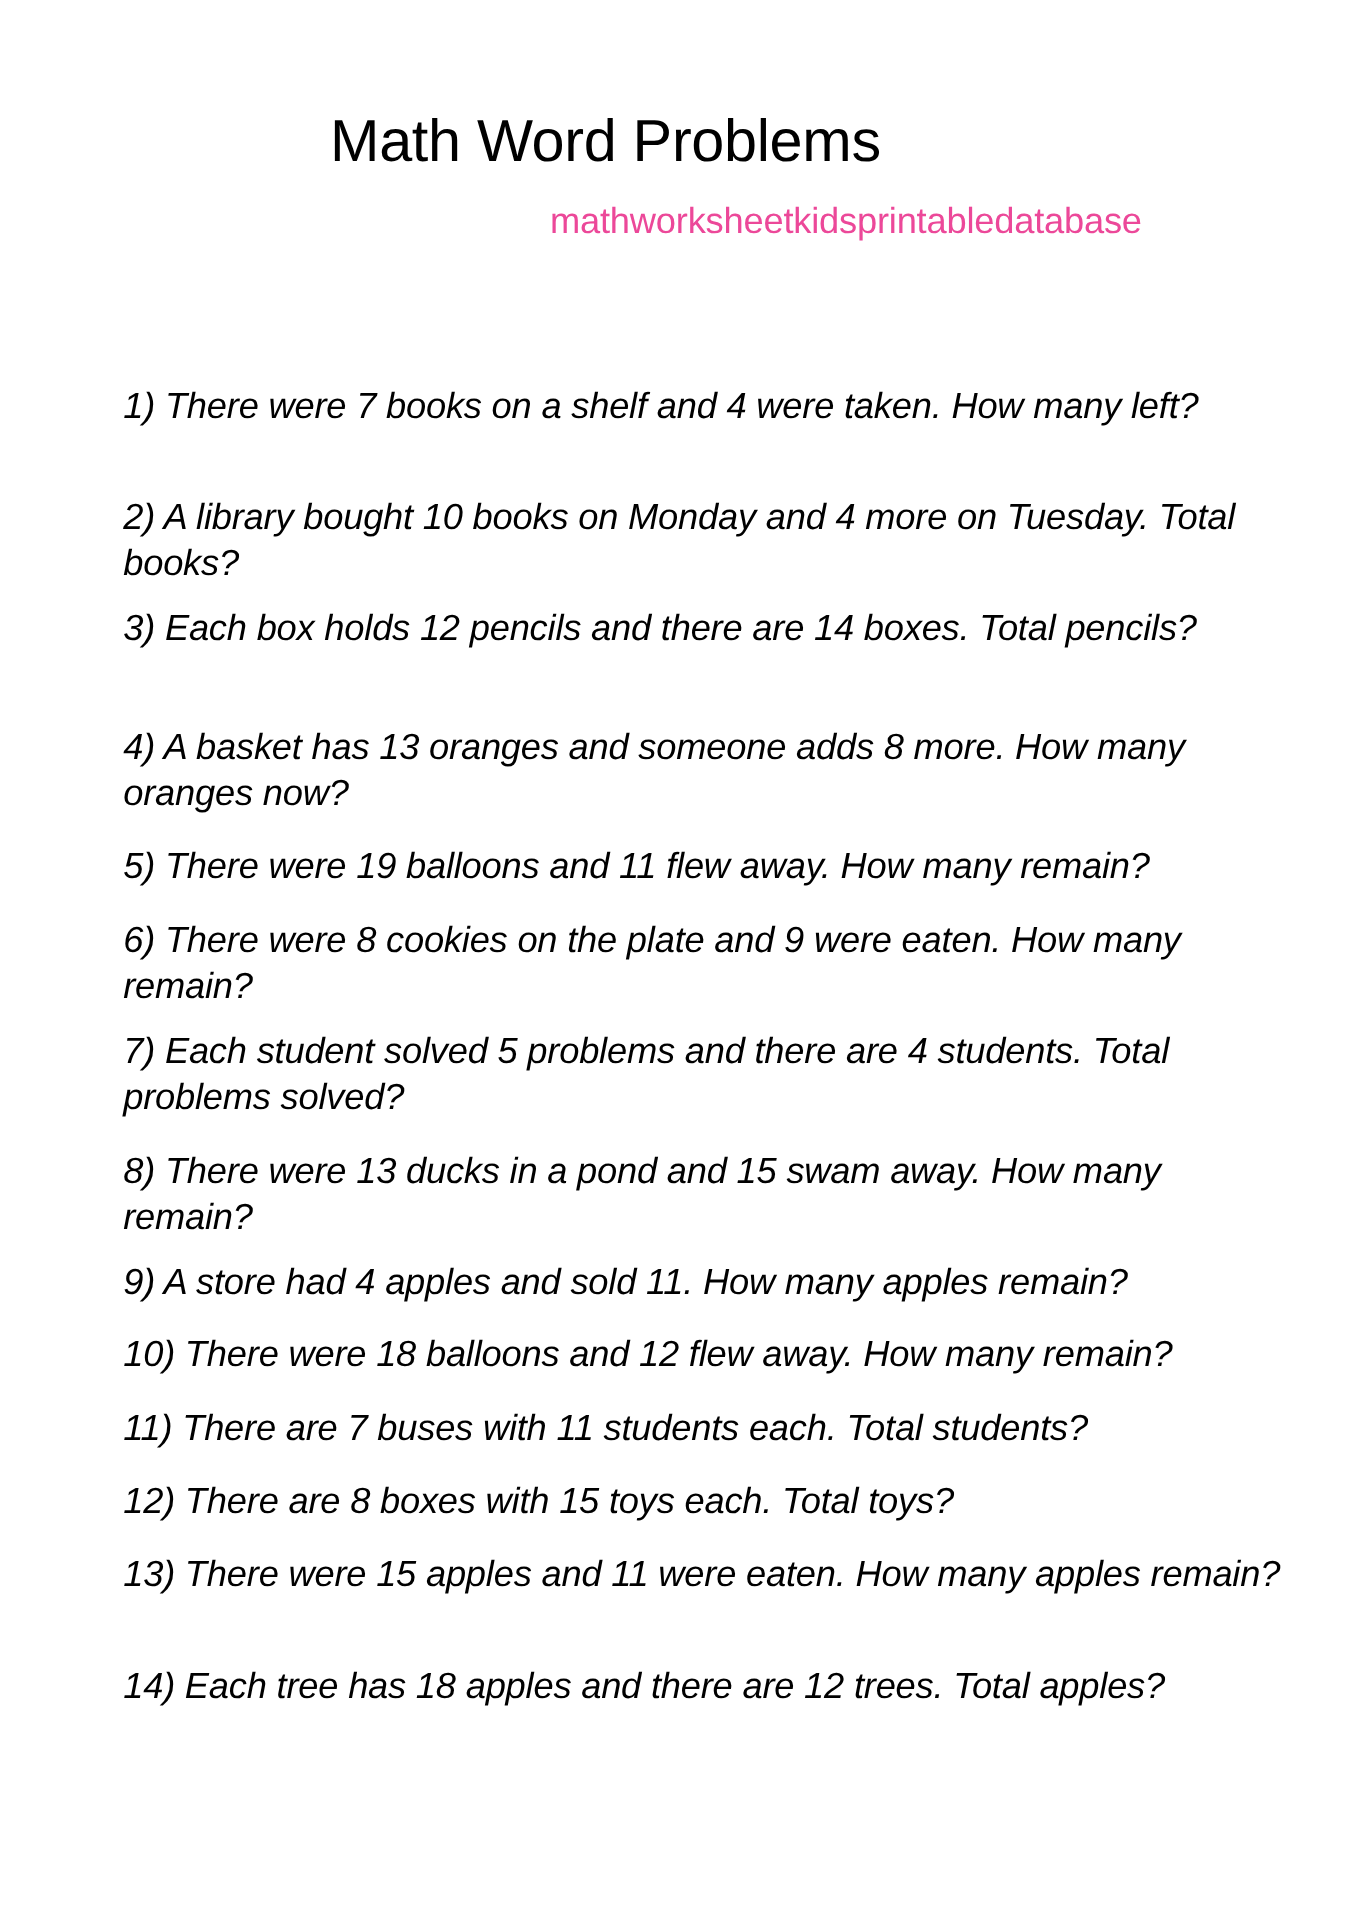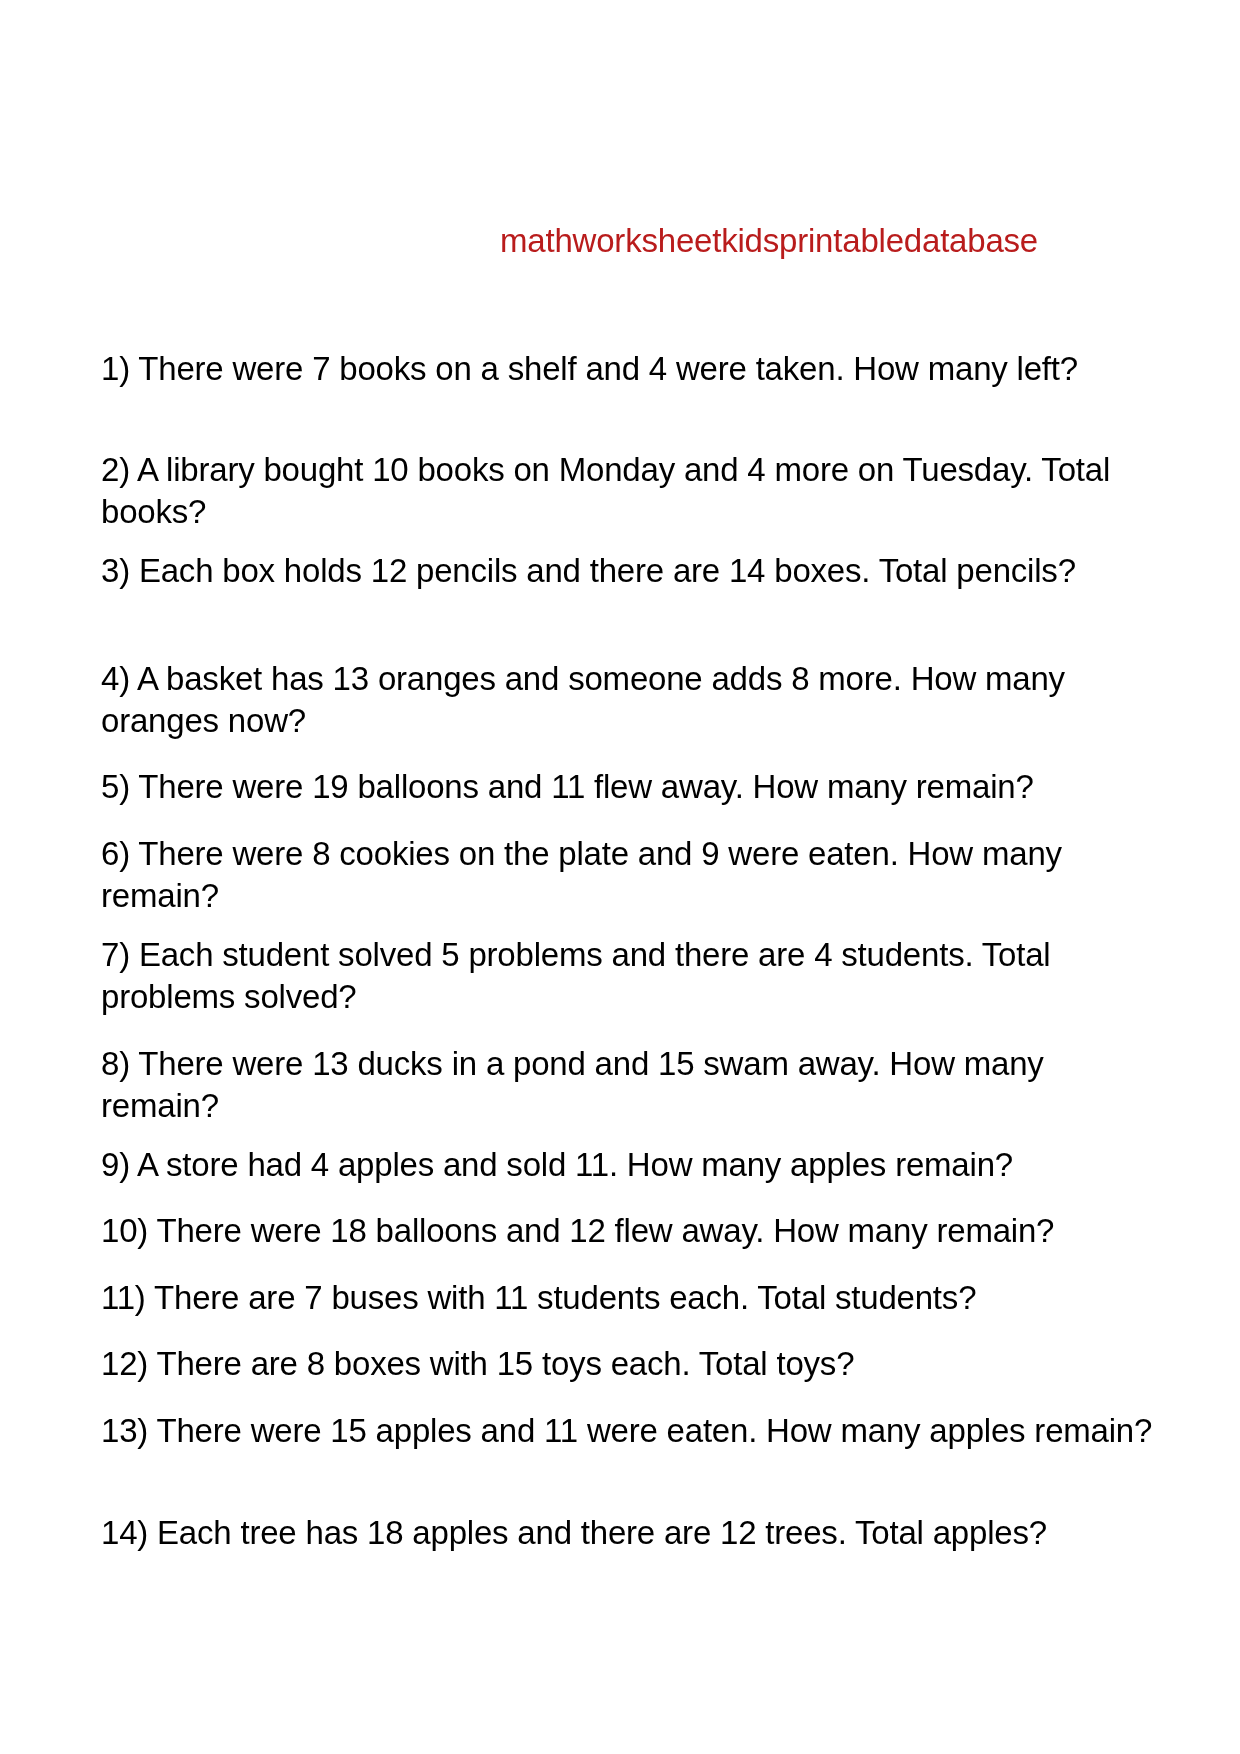--- a/index.html
+++ b/index.html
@@ -32,45 +32,46 @@
       margin: 0;
       white-space: nowrap;
       letter-spacing: -0.3px;
     }
     .subtitle {
       position: absolute;
       left: 500px;
       top: 181px;
       font-size: 33px;
       line-height: 40px;
-      color: #b91c1c;
+      color: #ec4899;
       white-space: nowrap;
       letter-spacing: -0.2px;
-      margin-top: 40px;
     }
     .problems {
       position: absolute;
       left: 100px;
       top: 0;
       width: 1060px;
     }
     .problem {
       position: absolute;
-      left: 1px;
+      left: 12px;
       width: 1060px;
       font-size: 33px;
       line-height: 42px;
       margin: 0;
       letter-spacing: -0.2px;
+      font-style: italic;
     }
   </style>
 </head>
 <body>
 
 <div class="page">
+  <h1 class="title">Math Word Problems</h1>
   <div class="subtitle">mathworksheetkidsprintabledatabase</div>
 
   <div class="problems">
     <p class="problem" style="top:348px">1) There were 7 books on a shelf and 4 were taken. How many left?</p>
     <p class="problem" style="top:449px">2) A library bought 10 books on Monday and 4 more on Tuesday. Total books?</p>
     <p class="problem" style="top:550px">3) Each box holds 12 pencils and there are 14 boxes. Total pencils?</p>
     <p class="problem" style="top:658px">4) A basket has 13 oranges and someone adds 8 more. How many oranges now?</p>
     <p class="problem" style="top:766px">5) There were 19 balloons and 11 flew away. How many remain?</p>
     <p class="problem" style="top:833px">6) There were 8 cookies on the plate and 9 were eaten. How many remain?</p>
     <p class="problem" style="top:934px">7) Each student solved 5 problems and there are 4 students. Total problems solved?</p>

